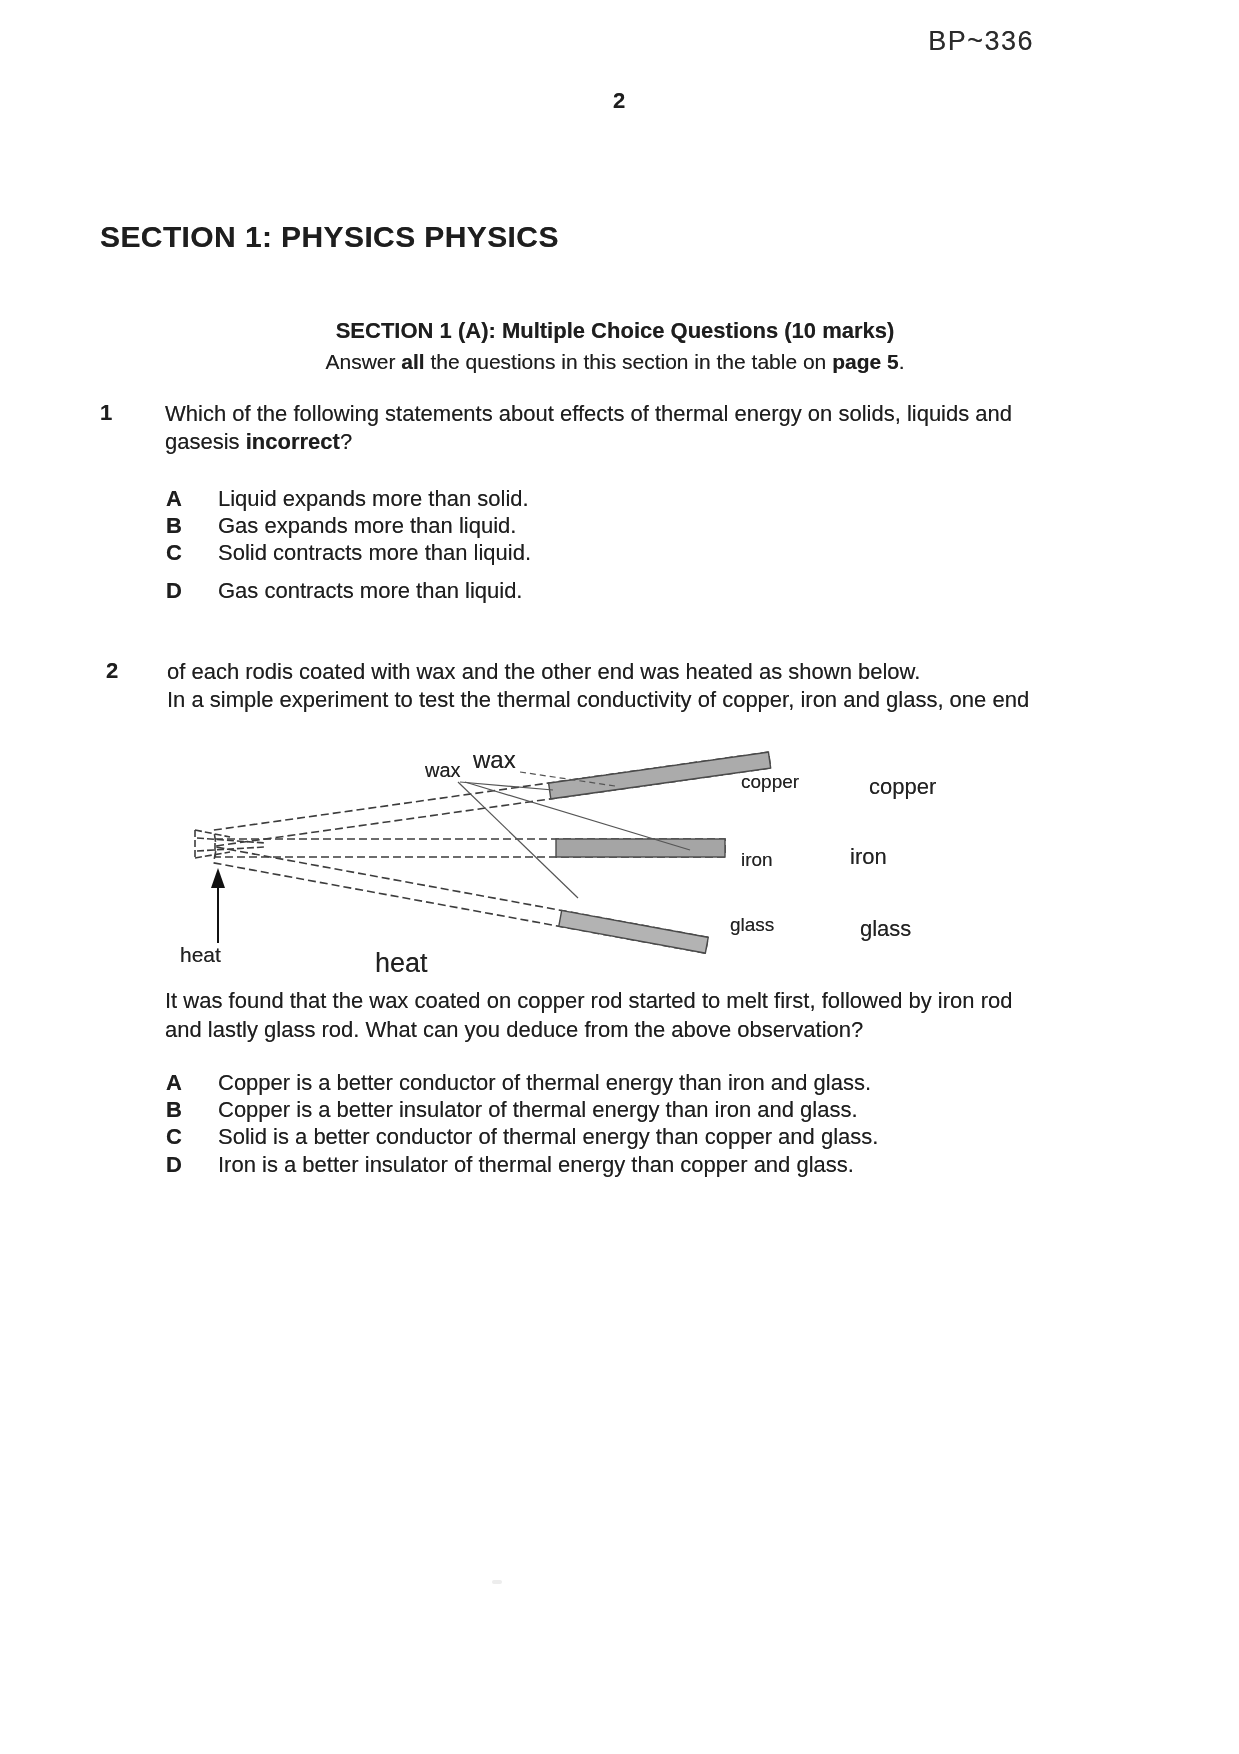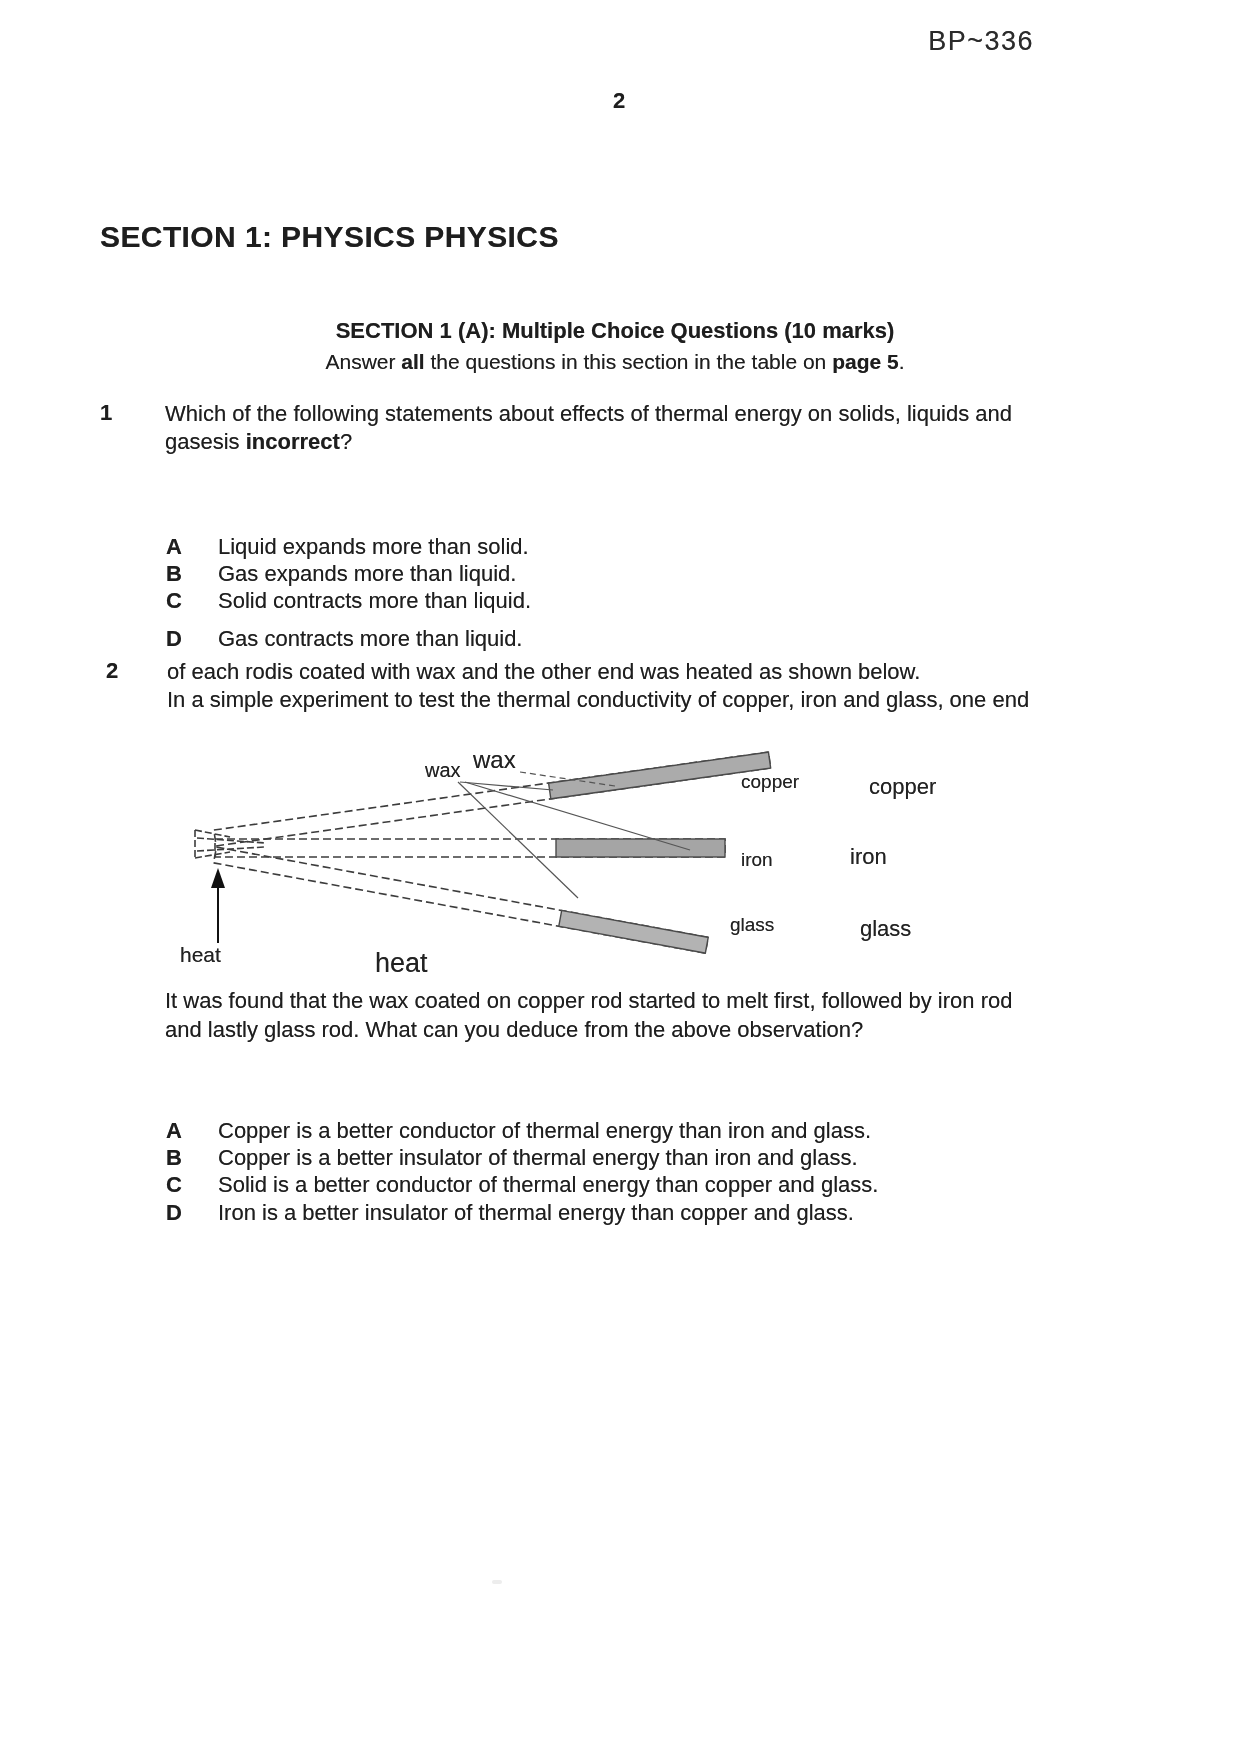--- a/index.html
+++ b/index.html
@@ -22,21 +22,21 @@
   .section-title{ left:100px; top:220px; font-size:30px; font-weight:bold; letter-spacing:0.4px; }
 
   .instr{ left:90px; top:318px; width:1050px; text-align:center; }
   .instr-heading{ font-size:22px; font-weight:bold; }
   .instr-line{ font-size:21px; margin-top:6px; }
   .b{ font-weight:bold; }
 
   .q-num{ font-size:22px; font-weight:bold; }
   .q-text{ font-size:22px; line-height:28px; width:945px; }
 
-  .opt{ position:absolute; left:166px; font-size:22px; white-space:nowrap;margin-top:48px; }
+  .opt{ position:absolute; left:166px; font-size:22px; white-space:nowrap; }
   .opt-letter{ display:inline-block; width:52px; font-weight:bold; }
 
   .observation{ left:165px; top:986px; font-size:22px; line-height:29px; width:960px; }
 
   .smudge{ left:492px; top:1580px; width:10px; height:4px; background:#ededed; border-radius:2px; }
 
   svg text{ fill:#222; font-family:"Liberation Sans","DejaVu Sans",sans-serif; }
 </style>
 </head>
 <body>

